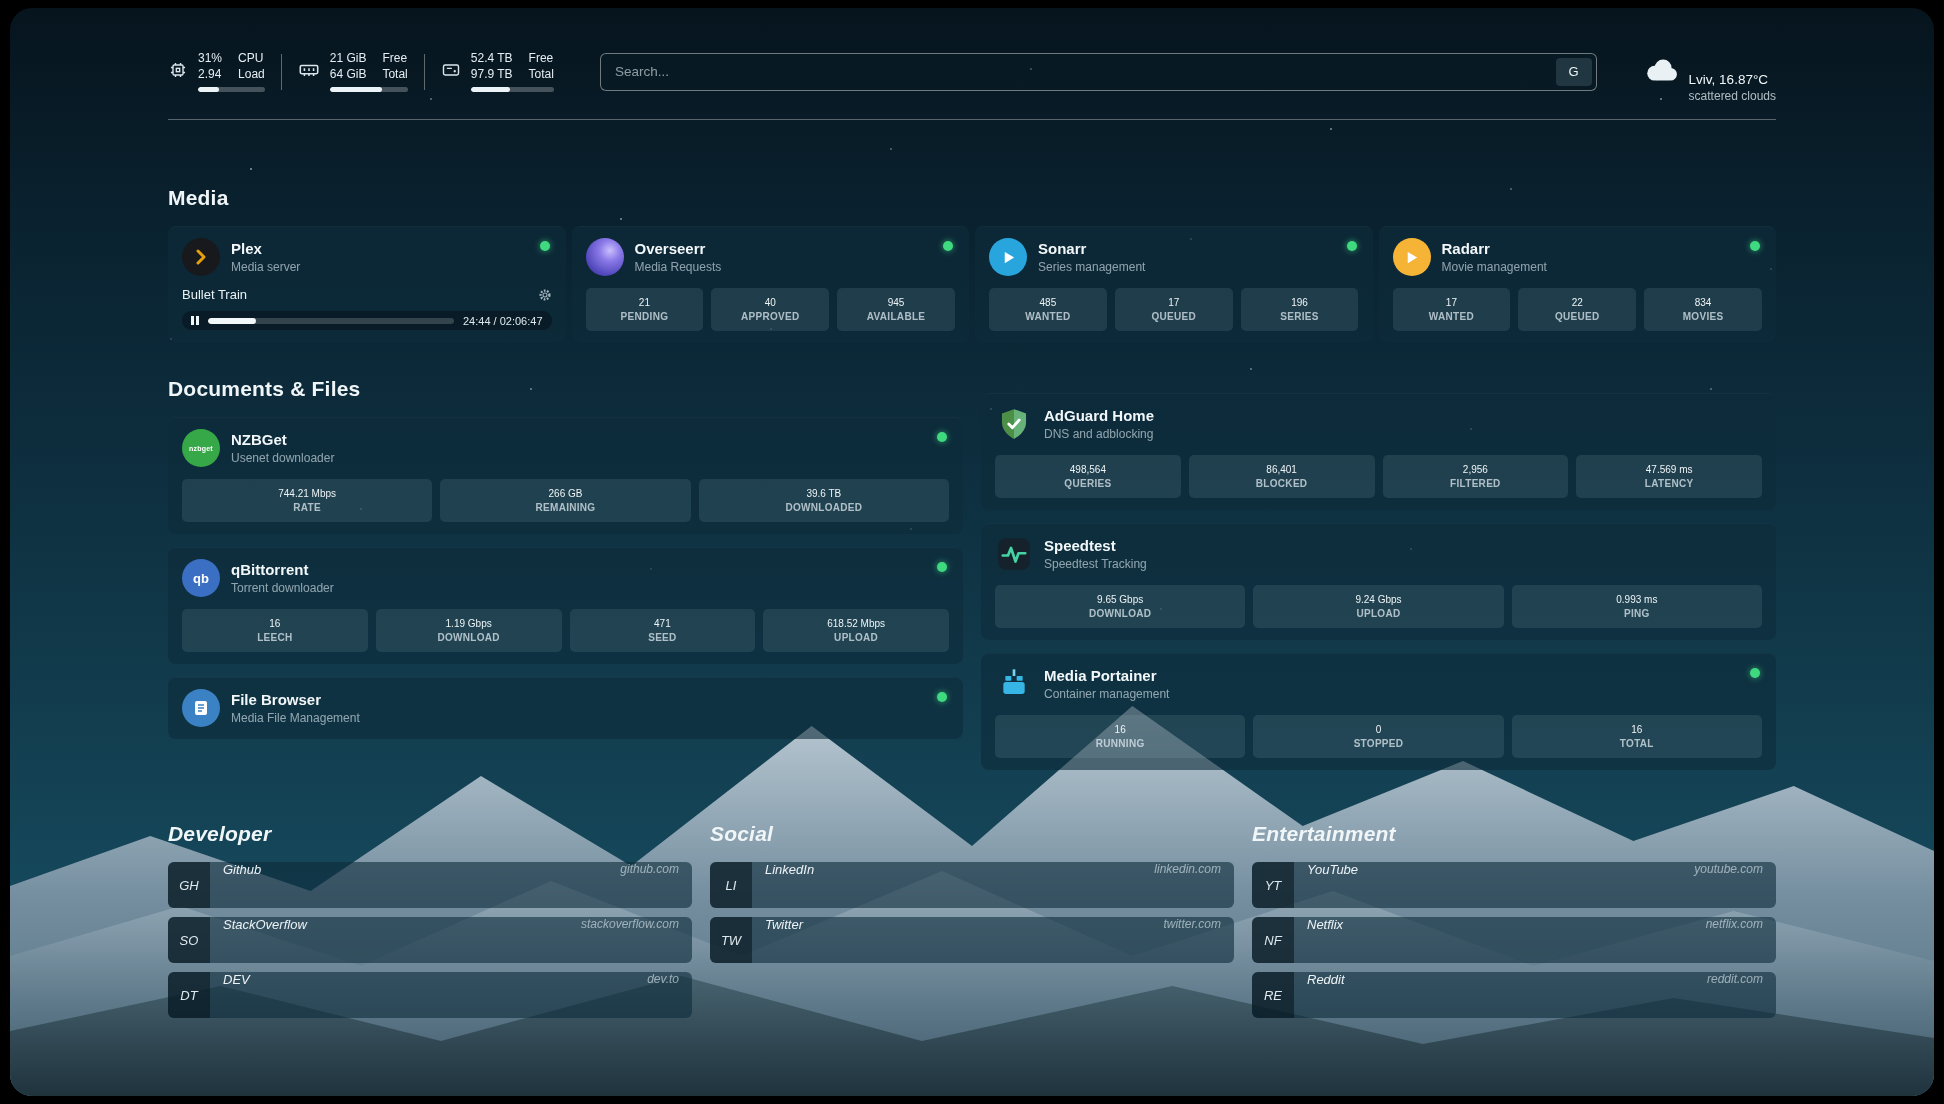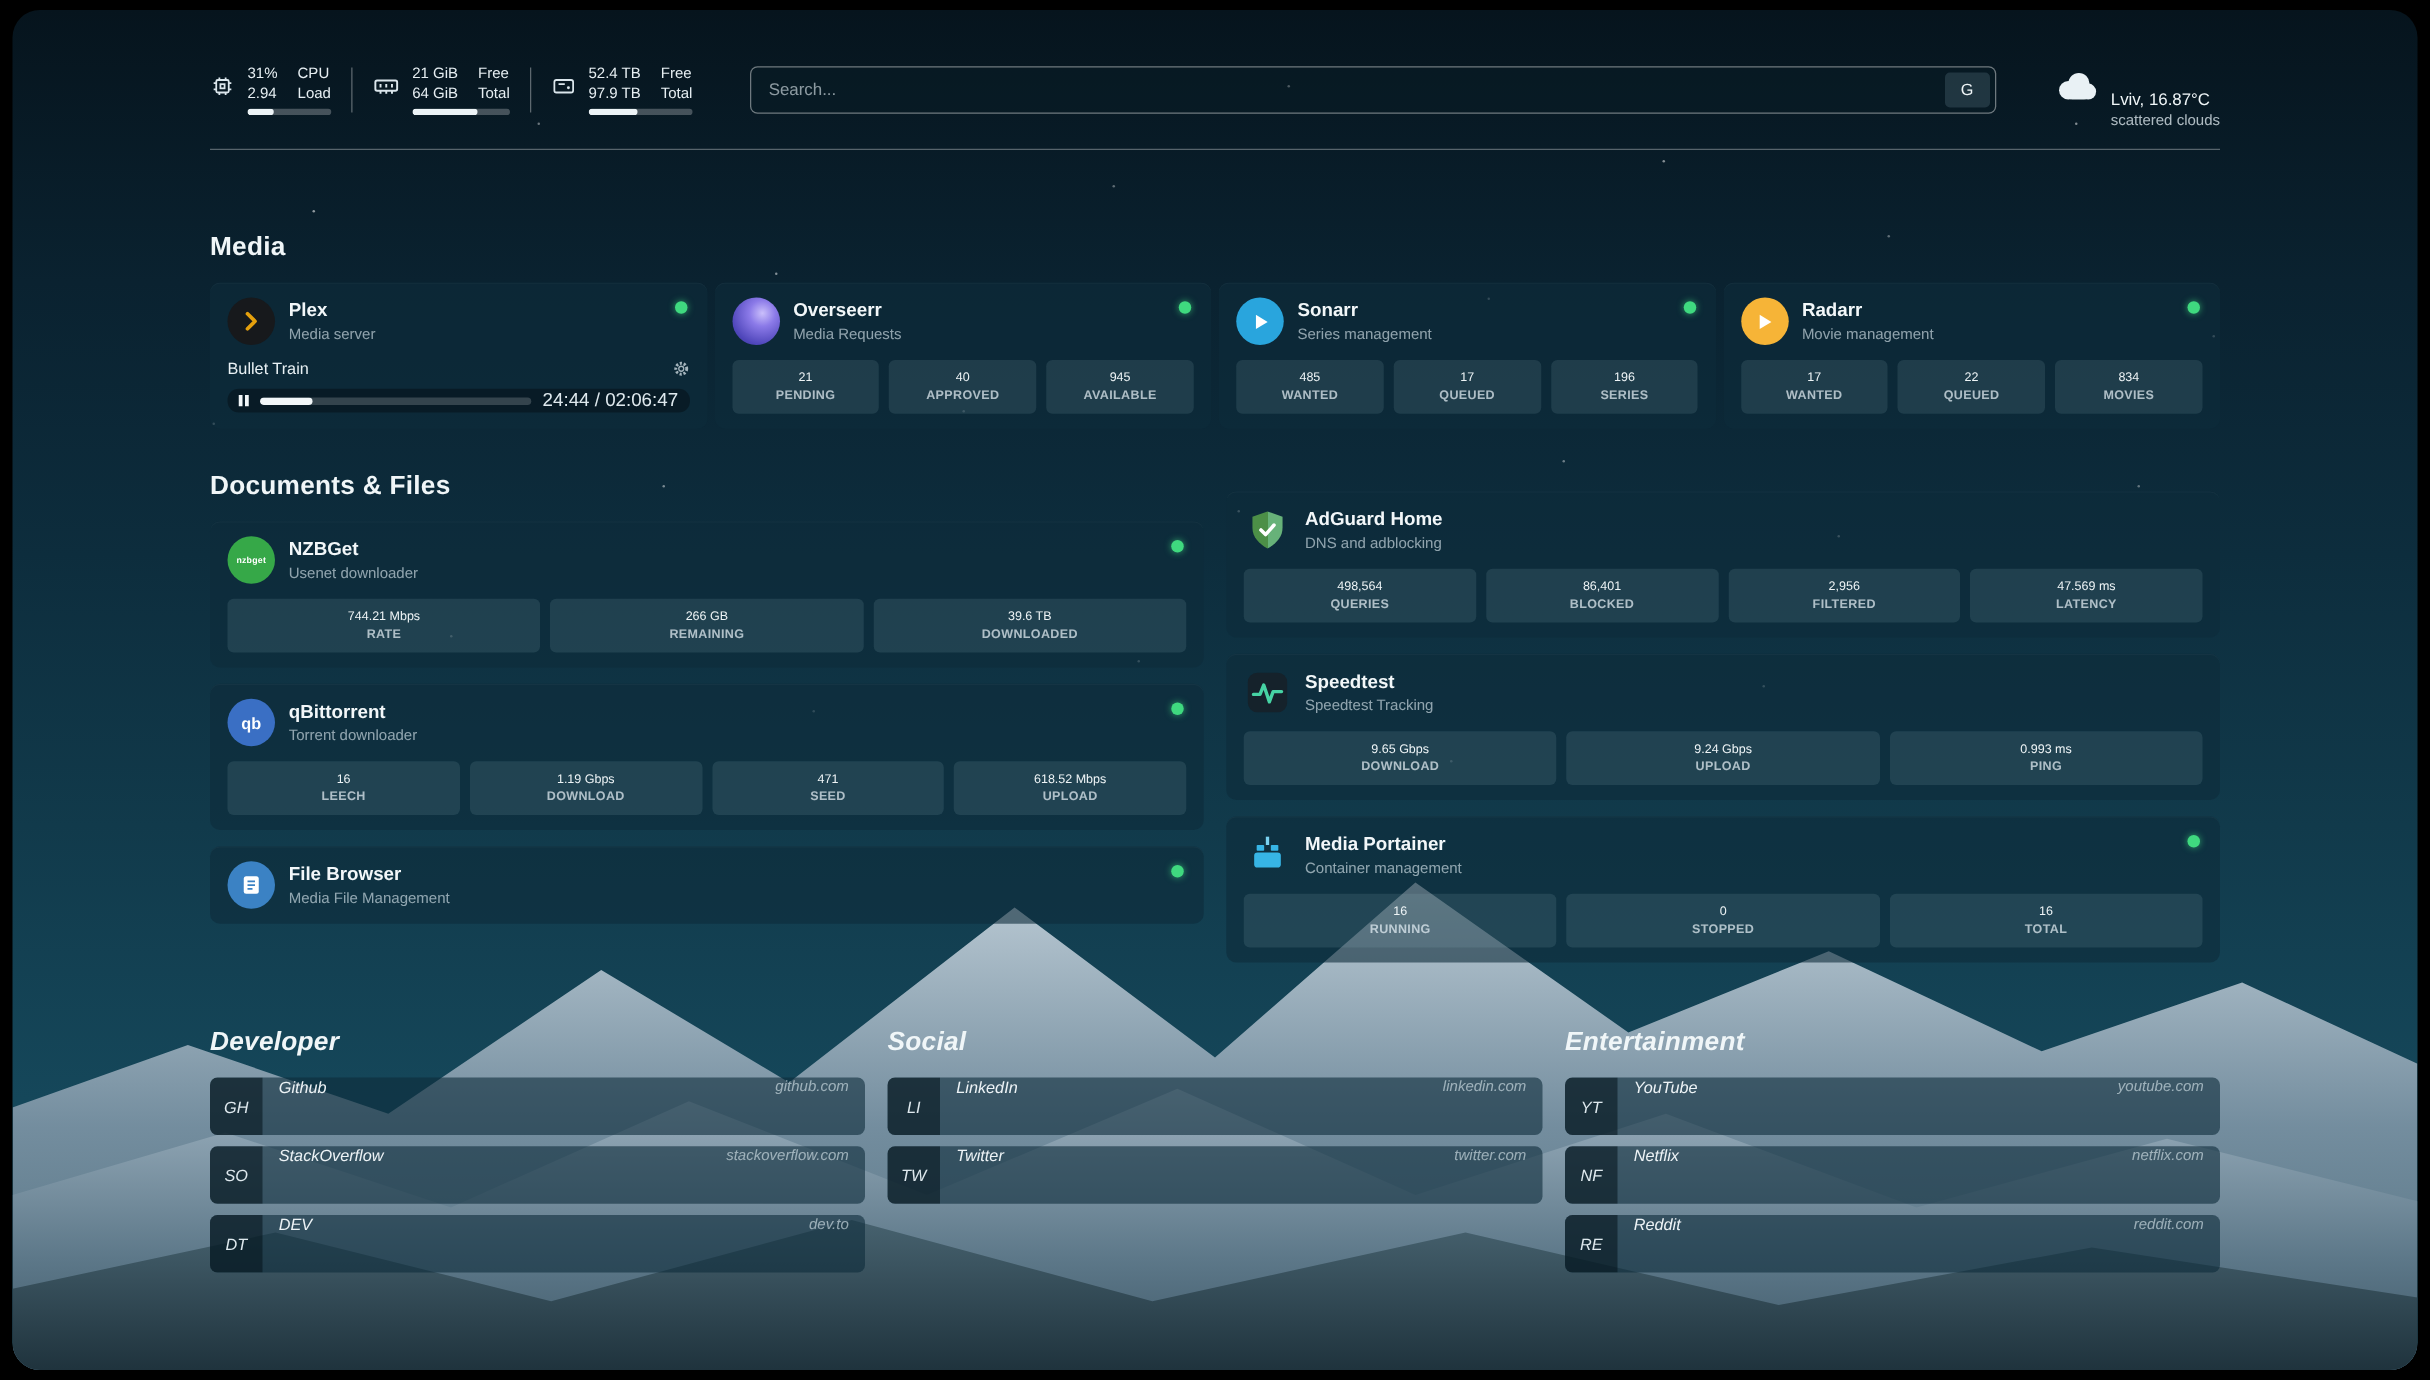--- a/index.html
+++ b/index.html
@@ -67,21 +67,21 @@
 
   
   .plex-icon { background:#17191c; }
   .plex-np { display:flex; align-items:center; justify-content:space-between; margin-top:11px; font-size:13px; color:#e9f1f4; }
   .gear { display:flex; cursor:pointer; }
   .plex-player { margin-top:9px; background:rgba(0,0,0,.32); border-radius:9px; height:19px; display:flex; align-items:center; padding:0 9px; gap:9px; }
   .pause { display:flex; gap:2.5px; }
   .pause i { display:block; width:2.5px; height:9px; background:#f2f7f9; }
   .plex-track { flex:1; height:6px; border-radius:3px; background:rgba(255,255,255,.18); overflow:hidden; display:block; }
   .plex-fill { display:block; height:100%; background:#f2f7f9; border-radius:3px; }
-  .plex-time { font-size:15px; color:#dfe9ee; white-space:nowrap; }
+  .plex-time { font-size:11px; color:#dfe9ee; white-space:nowrap; }
 
   
   .overseerr-icon { background:radial-gradient(circle at 63% 33%, #cabffb 0%, #8b7ae8 30%, #4f46ba 72%, #3b3490 100%); }
   .sonarr-icon { background:#29a5dd; }
   .radarr-icon { background:#f6b437; }
   .nzbget-icon { background:#36a848; color:#fff; font-size:7px; font-weight:700; letter-spacing:.2px; }
   .qb-icon { background:#3a6fc4; color:#fff; font-size:13px; font-weight:700; }
   .fb-icon { background:#3b82c4; }
   .bare-icon { background:transparent; border-radius:8px; }
 

